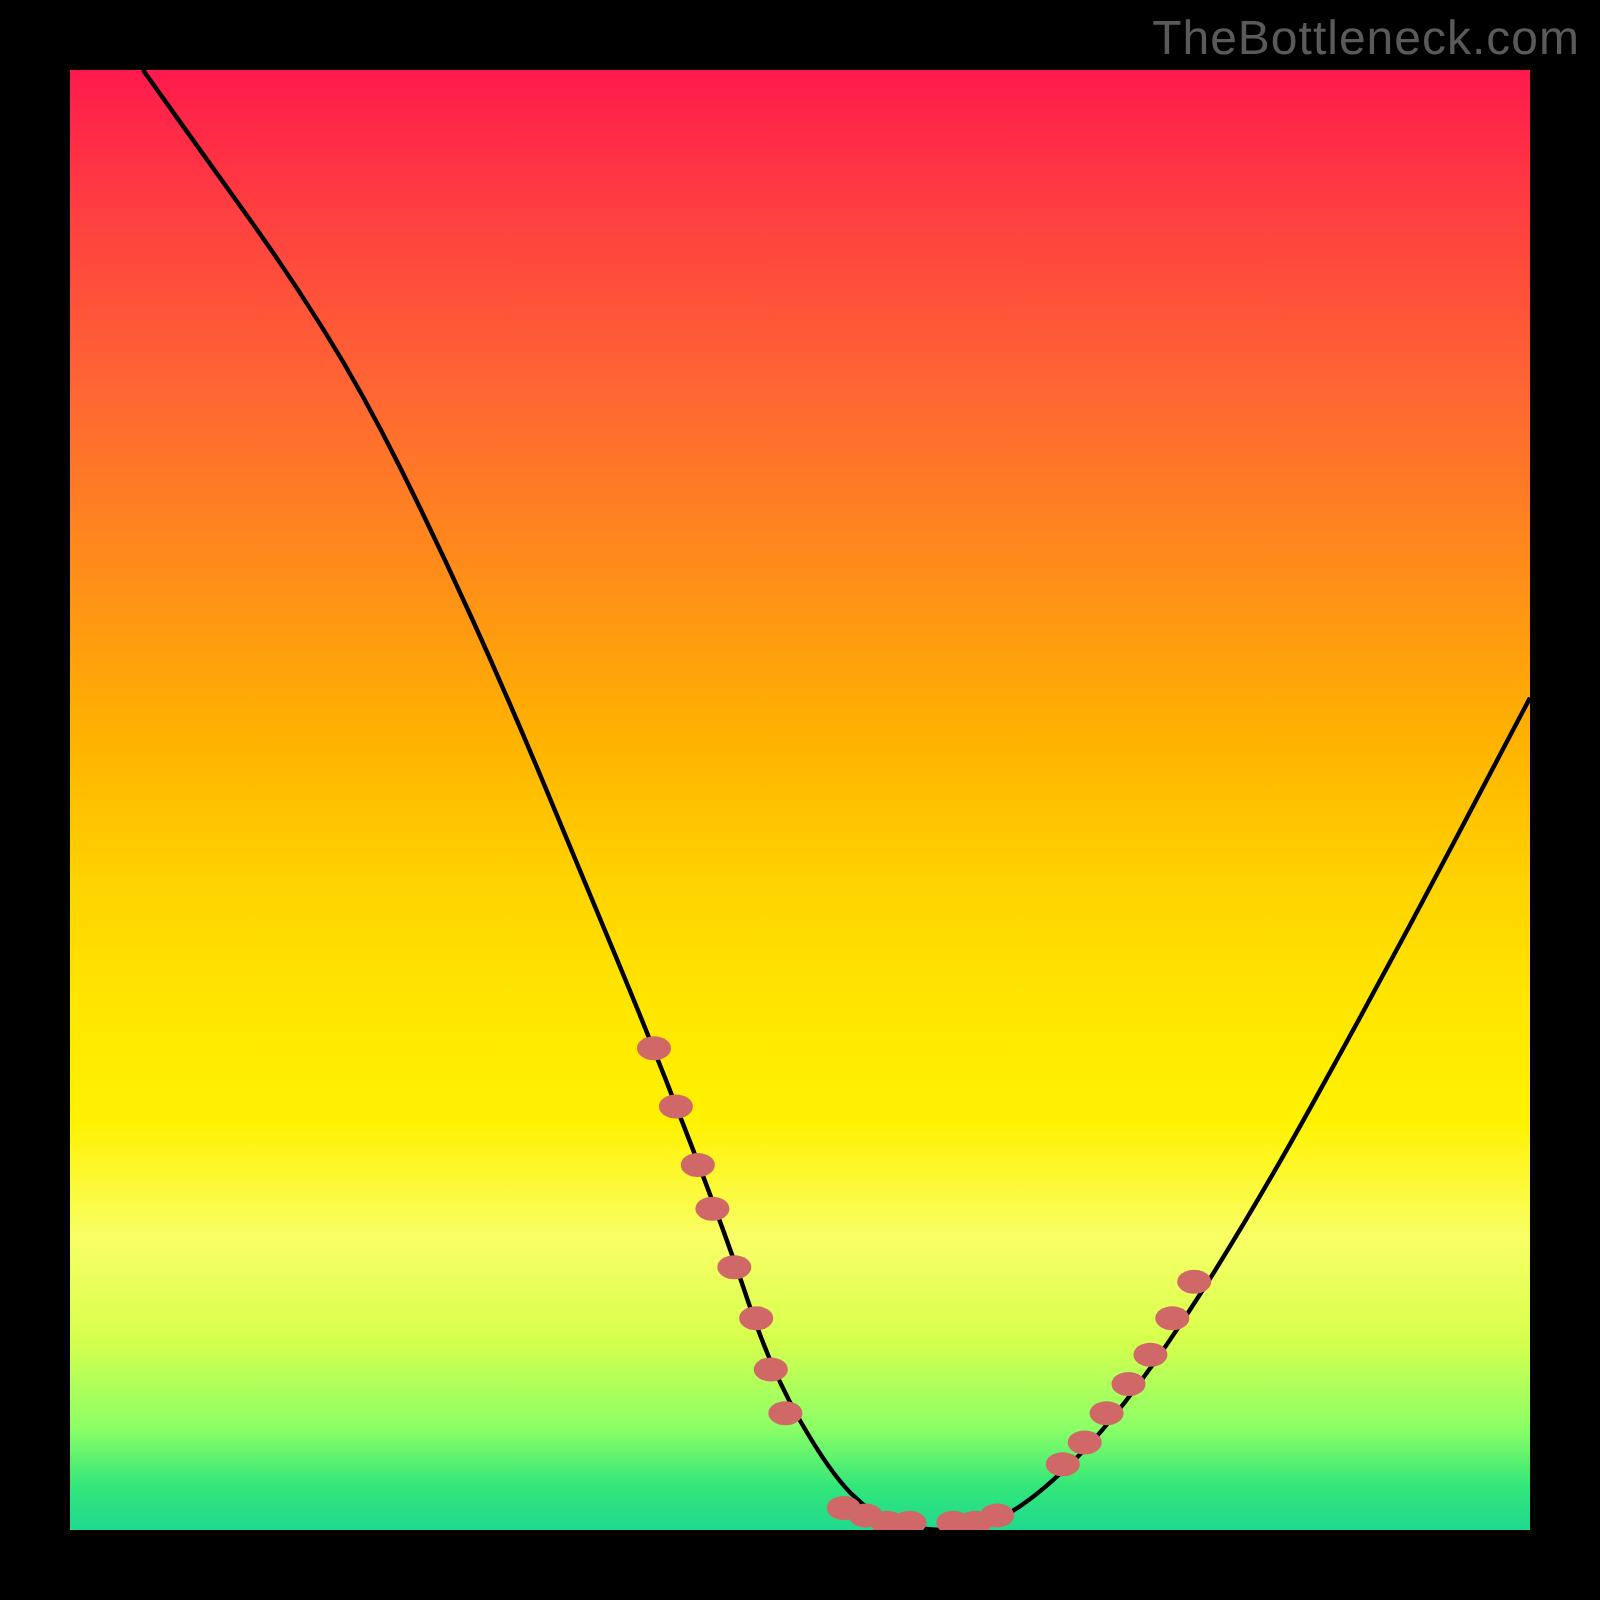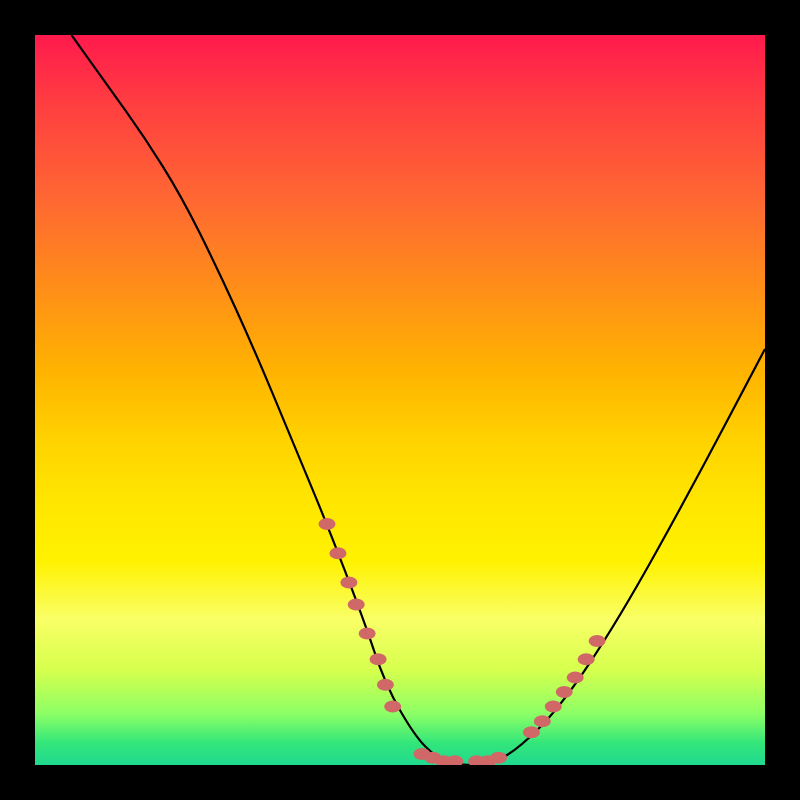--- a/index.html
+++ b/index.html
@@ -53,20 +53,21 @@
     left: 0;
     top: 0;
     width: 730px;
     height: 730px;
   }
 </style>
 </head>
 <body>
 <div class="outer">
 
+  <div class="watermark">TheBottleneck.com</div>
 
   <div class="plot-area">
     <svg class="curve" viewBox="0 0 730 730" preserveAspectRatio="none">
 
       <path id="valley-path" d="M 36.5 0 Q 36.5 0 54.75 25.549999999999955 Q 73 51.09999999999991 91.25 76.64999999999998 Q 109.5 102.20000000000005 127.75 131.40000000000003 Q 146 160.60000000000002 164.25 197.1 Q 182.5 233.59999999999997 200.75 273.75 Q 219 313.90000000000003 237.25 357.70000000000005 Q 255.49999999999997 401.5 273.75 445.3 Q 292 489.1 310.25 536.55 Q 328.5 584 339.45 616.85 Q 350.4 649.7 365 675.25 Q 379.6 700.8 390.55000000000007 711.75 Q 401.50000000000006 722.7 412.45000000000005 726.35 Q 423.4 730 438 730 Q 452.6 730 467.20000000000005 722.7 Q 481.8 715.4 503.70000000000005 693.5 Q 525.6 671.6 554.8 627.8 Q 584 584 620.5 518.3 Q 657 452.6 693.5 383.25 T 730 313.90000000000003" fill="none" stroke="#000000" stroke-width="2.2"></path>
 
       <g id="dots-left">
           <ellipse cx="292" cy="489.1" rx="8.5" ry="6" fill="#d06868"></ellipse>
           <ellipse cx="302.95" cy="518.3" rx="8.5" ry="6" fill="#d06868"></ellipse>
           <ellipse cx="313.9" cy="547.5" rx="8.5" ry="6" fill="#d06868"></ellipse>

